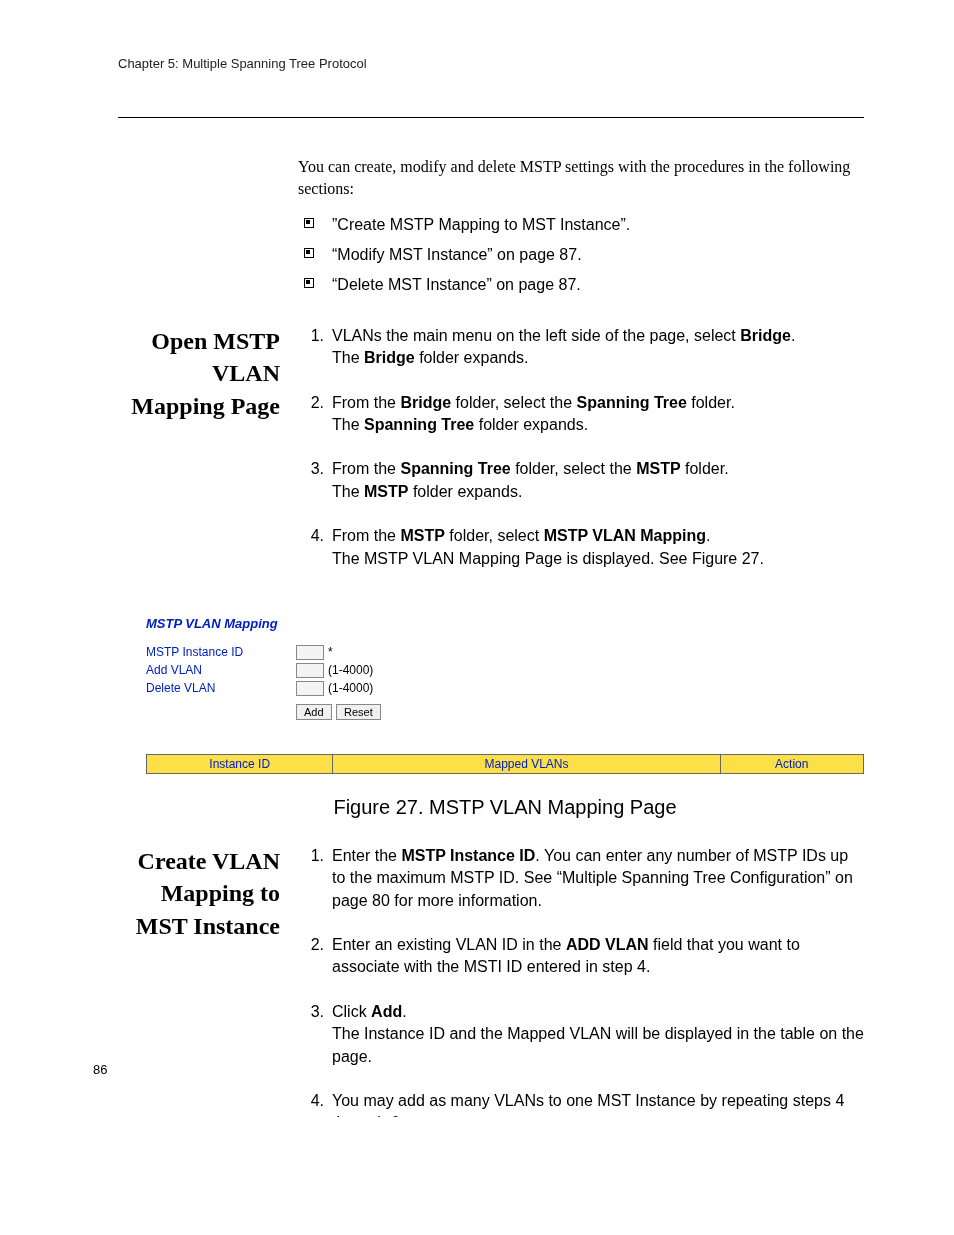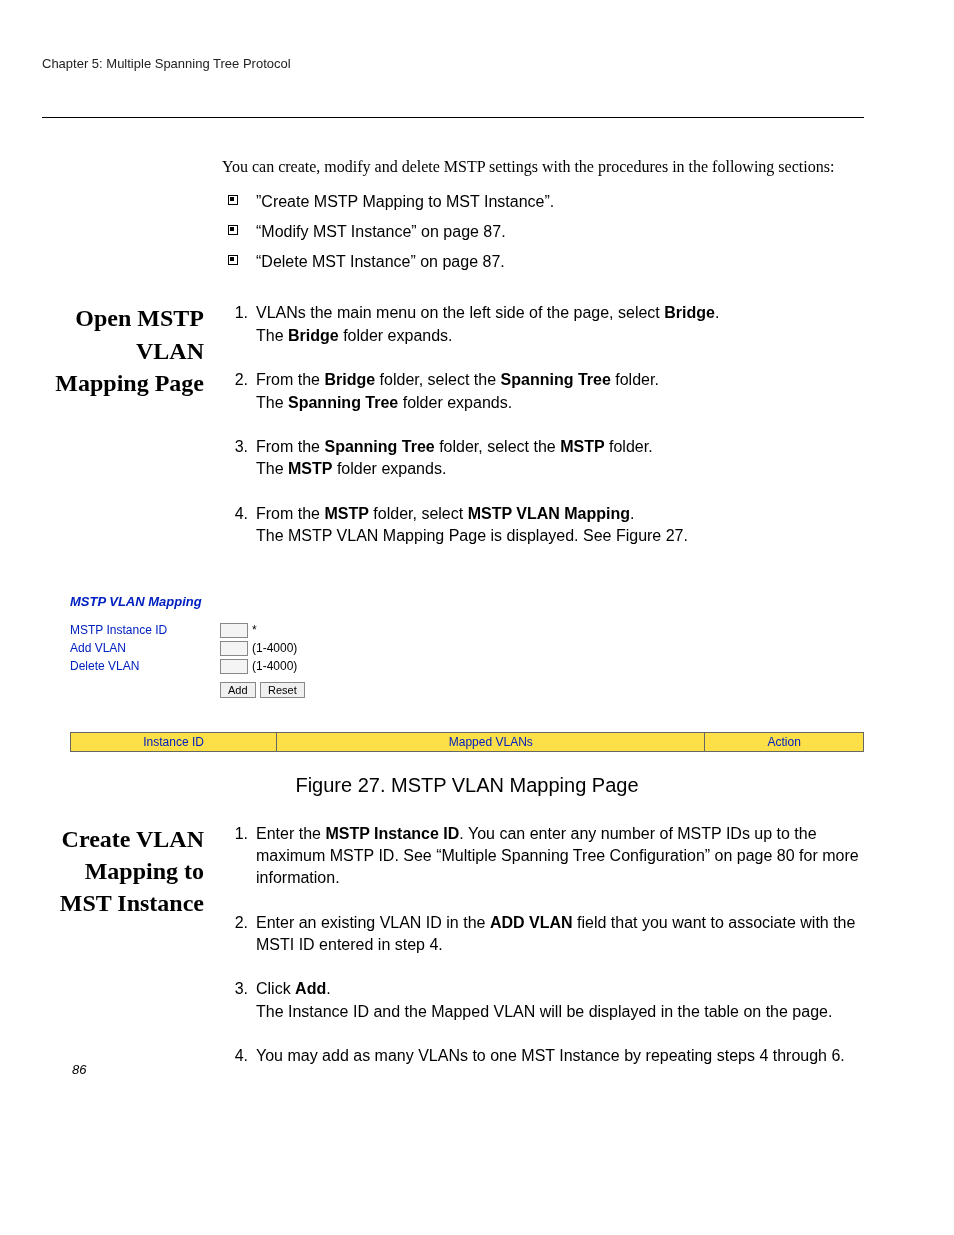--- a/index.html
+++ b/index.html
@@ -8,21 +8,21 @@
     background: #fff;
     font-family: Arial, Helvetica, sans-serif;
     color: #000;
     font-size: 16px;
   }
   .page {
     width: 954px;
     height: 1117px;
     position: relative;
     box-sizing: border-box;
-    padding: 56px 90px 0 42px;
+    padding: 56px 90px 0 118px;
   }
   .chapter-line {
     font-size: 13px;
     color: #222;
     margin-bottom: 46px;
   }
   h1.section-title {
     font-family: "Times New Roman", Times, serif;
     font-weight: bold;
     font-size: 28px;
@@ -160,24 +160,23 @@
   .mapping-table th.col-instance { width: 26%; }
   .mapping-table th.col-mapped { width: 54%; }
   .mapping-table th.col-action { width: 20%; }
   .figure-caption {
     text-align: center;
     font-size: 20px;
     margin: 22px 0 26px 0;
   }
   .page-number {
     position: absolute;
-    left: 72px;
+    left: 93px;
     bottom: 40px;
     font-size: 13px;
-    font-style: italic;
   }
 </style>
 </head>
 <body>
 
 <div class="page">
 
   <div class="chapter-line">Chapter 5: Multiple Spanning Tree Protocol</div>
 
   <hr class="hr">

